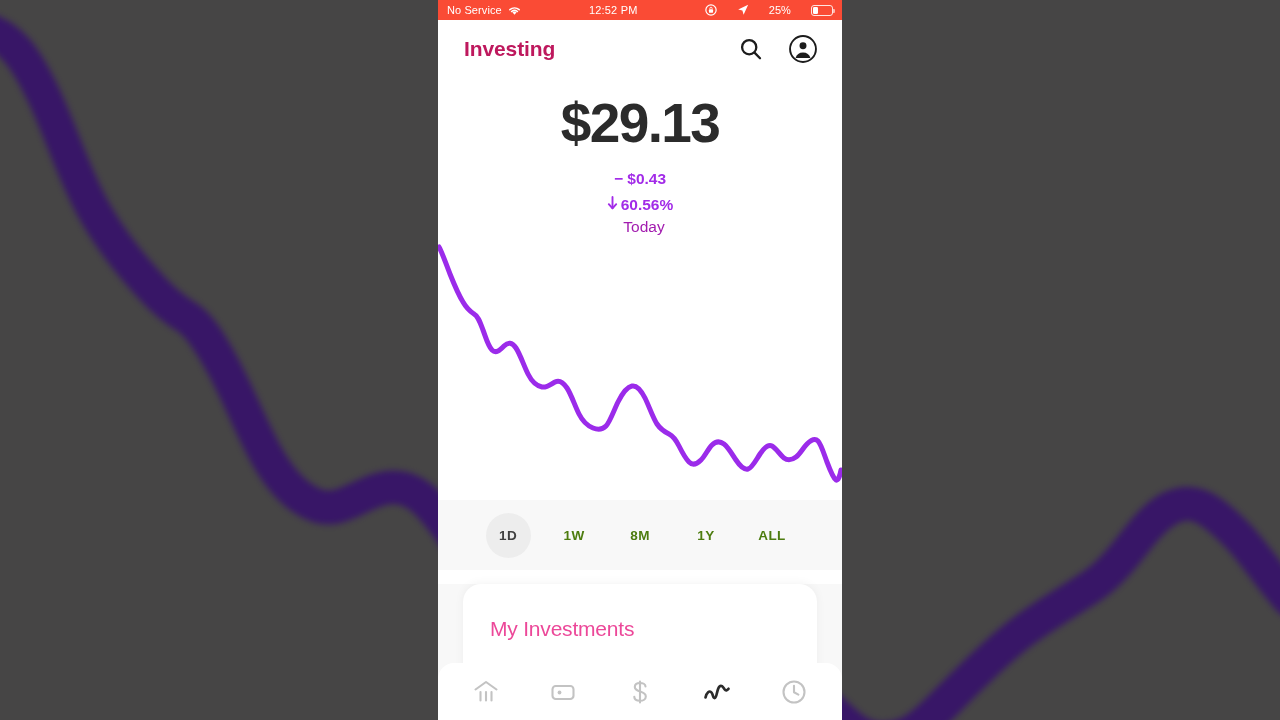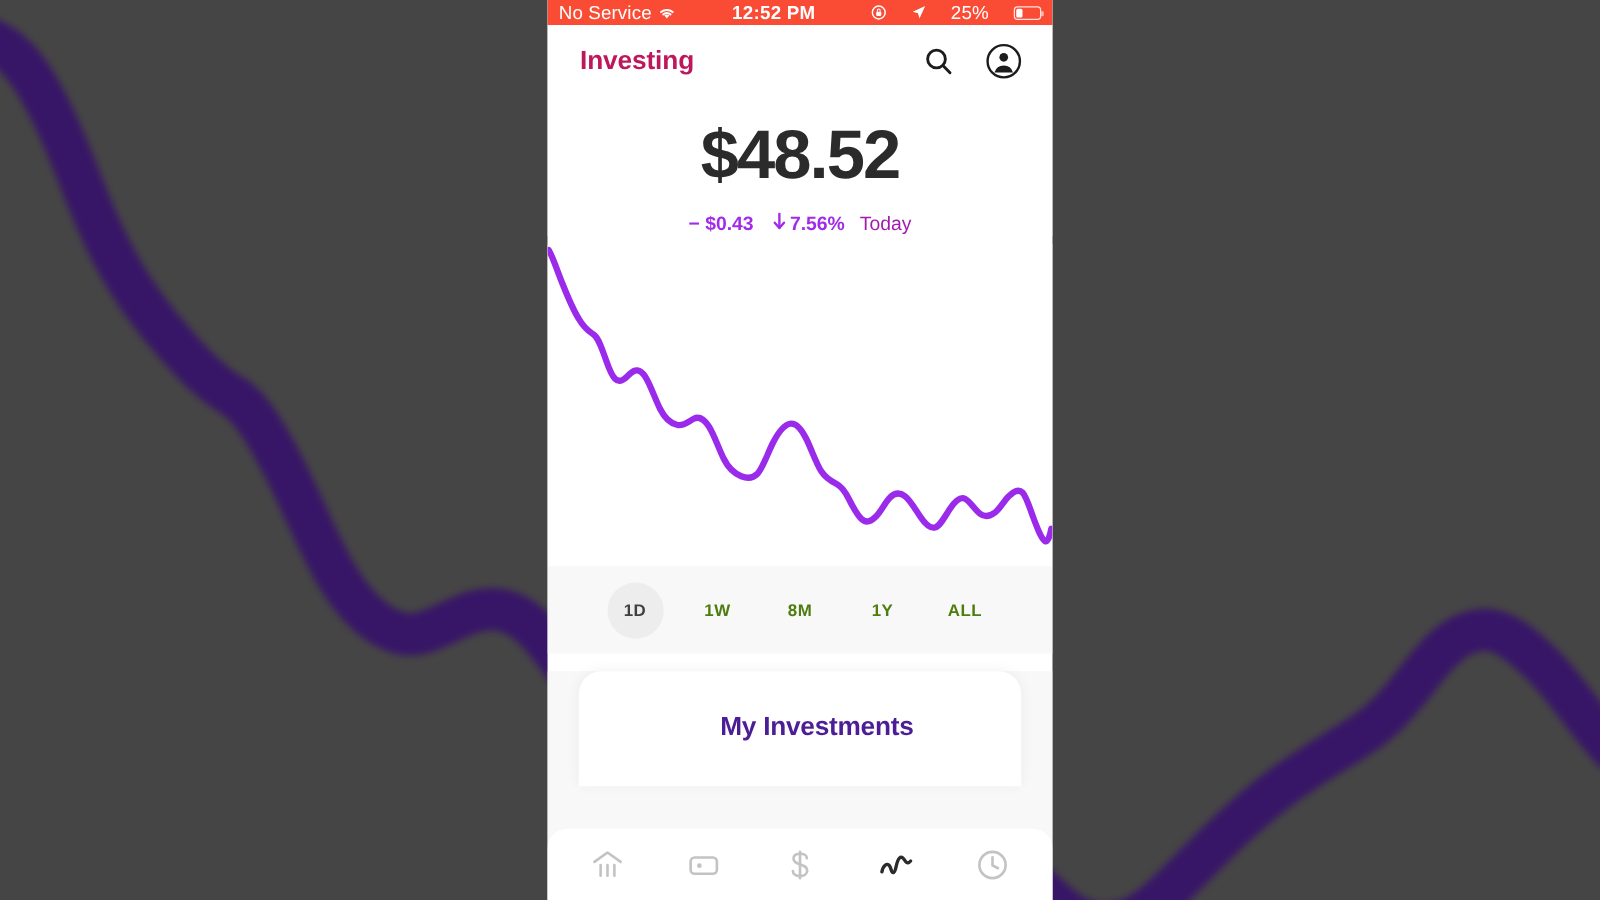--- a/index.html
+++ b/index.html
@@ -37,26 +37,26 @@
     background:#ffffff;
     overflow:hidden;
   }
 
   
   #statusbar {
     height:20px; width:100%;
     background:#fa4b35;
     color:#fff;
     display:flex; align-items:center;
-    font-size:15px; font-weight:500;
+    font-size:11px; font-weight:500;
     padding:0 9px;
     letter-spacing:.1px;
   }
   #sb-left { display:flex; align-items:center; gap:5px; flex:0 0 auto; }
-  #sb-center { flex:1; text-align:center; font-weight:700; letter-spacing:.2px; padding-right:0;}
+  #sb-center { flex:1; text-align:center; font-weight:400; letter-spacing:.2px; padding-right:0;}
   #sb-right { display:flex; align-items:center; gap:20px; flex:0 0 auto; }
   .sb-ico { display:inline-flex; align-items:center; }
   #battery {
     width:22px; height:11px;
     border:1.3px solid rgba(255,255,255,.85);
     border-radius:3px; position:relative;
     display:inline-block;
     padding:1px;
   }
   #battery::after {
@@ -81,23 +81,23 @@
     letter-spacing:-.1px;
   }
   #appbar-actions { margin-left:auto; display:flex; align-items:center; gap:22px; }
   .appbar-icon { width:30px; height:30px; display:flex; align-items:center; justify-content:center; cursor:pointer; }
 
   
   #price-block { text-align:center; padding-top:19px; background:#fff; }
   #price { font-size:55px; font-weight:700; color:#2b2b2b; letter-spacing:-1.6px; line-height:1; }
   #delta-row {
     margin-top:19px;
-    display:flex; align-items:center; justify-content:center;
+    display:flex; align-items:center; 
     gap:4px;
-    font-size:15.5px; font-weight:700; color:#a22be8;
+    font-size:15.5px; font-weight:700; color:#a22be8;flex-direction:column;
   }
   #delta-row .sep { width:7px; }
   #delta-pct { display:flex; align-items:center; gap:3px; }
   #delta-period { font-weight:500; color:#a21caf; margin-left:8px; }
 
   
   #chart-wrap { position:relative; height:258px; background:#fff; margin-top:6px; }
   #chart-wrap svg { display:block; width:404px; height:258px; }
   .fgline {
     fill:none; stroke:#9b2bea;
@@ -118,21 +118,21 @@
   
   #sheet-zone { background:#f8f8f8; height:inherit; }
   #sheet {
     margin:14px 25px 0;
     background:#fff;
     border-radius:18px 18px 0 0;
     height:92px;
     padding:33px 0 0 27px;
     box-shadow:0 -1px 10px rgba(0,0,0,.05);
   }
-  #sheet-title { font-size:21px; font-weight:700; color:#4c1d95; letter-spacing:-.2px;text-align:center; }
+  #sheet-title { font-size:21px; font-weight:400; color:#ec4899; letter-spacing:-.2px; }
 
   
   #bottomnav {
     position:absolute; left:0; bottom:0; width:404px; height:57px;
     background:#fff;
     border-radius:16px 16px 0 0;
     display:flex; align-items:center; justify-content:space-around;
     padding:0 10px;
   }
   .navitem { width:50px; height:44px; display:flex; align-items:center; justify-content:center; cursor:pointer; }
@@ -203,32 +203,32 @@
         <svg width="38" height="38" viewBox="0 0 38 38">
           <circle cx="19" cy="19" r="16.4" fill="none" stroke="#1c1c1c" stroke-width="2.4"></circle>
           <circle cx="19" cy="15" r="4.4" fill="#1c1c1c"></circle>
           <path d="M9.6 30.4 a9.8 9.8 0 0 1 18.8 0 Z" fill="#1c1c1c"></path>
         </svg>
       </div>
     </div>
   </div>
 
   <div id="price-block">
-    <div id="price">$48.52</div>
+    <div id="price">$29.13</div>
     <div id="delta-row">
       <span>− $0.43</span>
       <span class="sep"></span>
       <span id="delta-pct">
         <span>
           <svg width="11" height="14" viewBox="0 0 11 14">
             <line x1="5.5" y1="1" x2="5.5" y2="12" stroke="#a22be8" stroke-width="1.9" stroke-linecap="round"></line>
             <path d="M1.8 8.2 L5.5 12.4 L9.2 8.2" fill="none" stroke="#a22be8" stroke-width="1.9" stroke-linecap="round" stroke-linejoin="round"></path>
           </svg>
         </span>
-        <span>7.56%</span>
+        <span>60.56%</span>
       </span>
       <span id="delta-period">Today</span>
     </div>
   </div>
 
   <div id="chart-wrap">
     <svg viewBox="0 0 404 258" preserveAspectRatio="none">
       <path class="fgline" d="M 1 5 C 4 10 8 22 12 32 C 16 42 20 52 25 60 C 29 67 33 70 36 72
            C 40 74 42 80 45 88 C 48 96 50 104 54 108 C 58 112 62 108 66 104
            C 70 100 74 100 78 106 C 82 112 86 124 90 132 C 94 140 99 144 104 145

